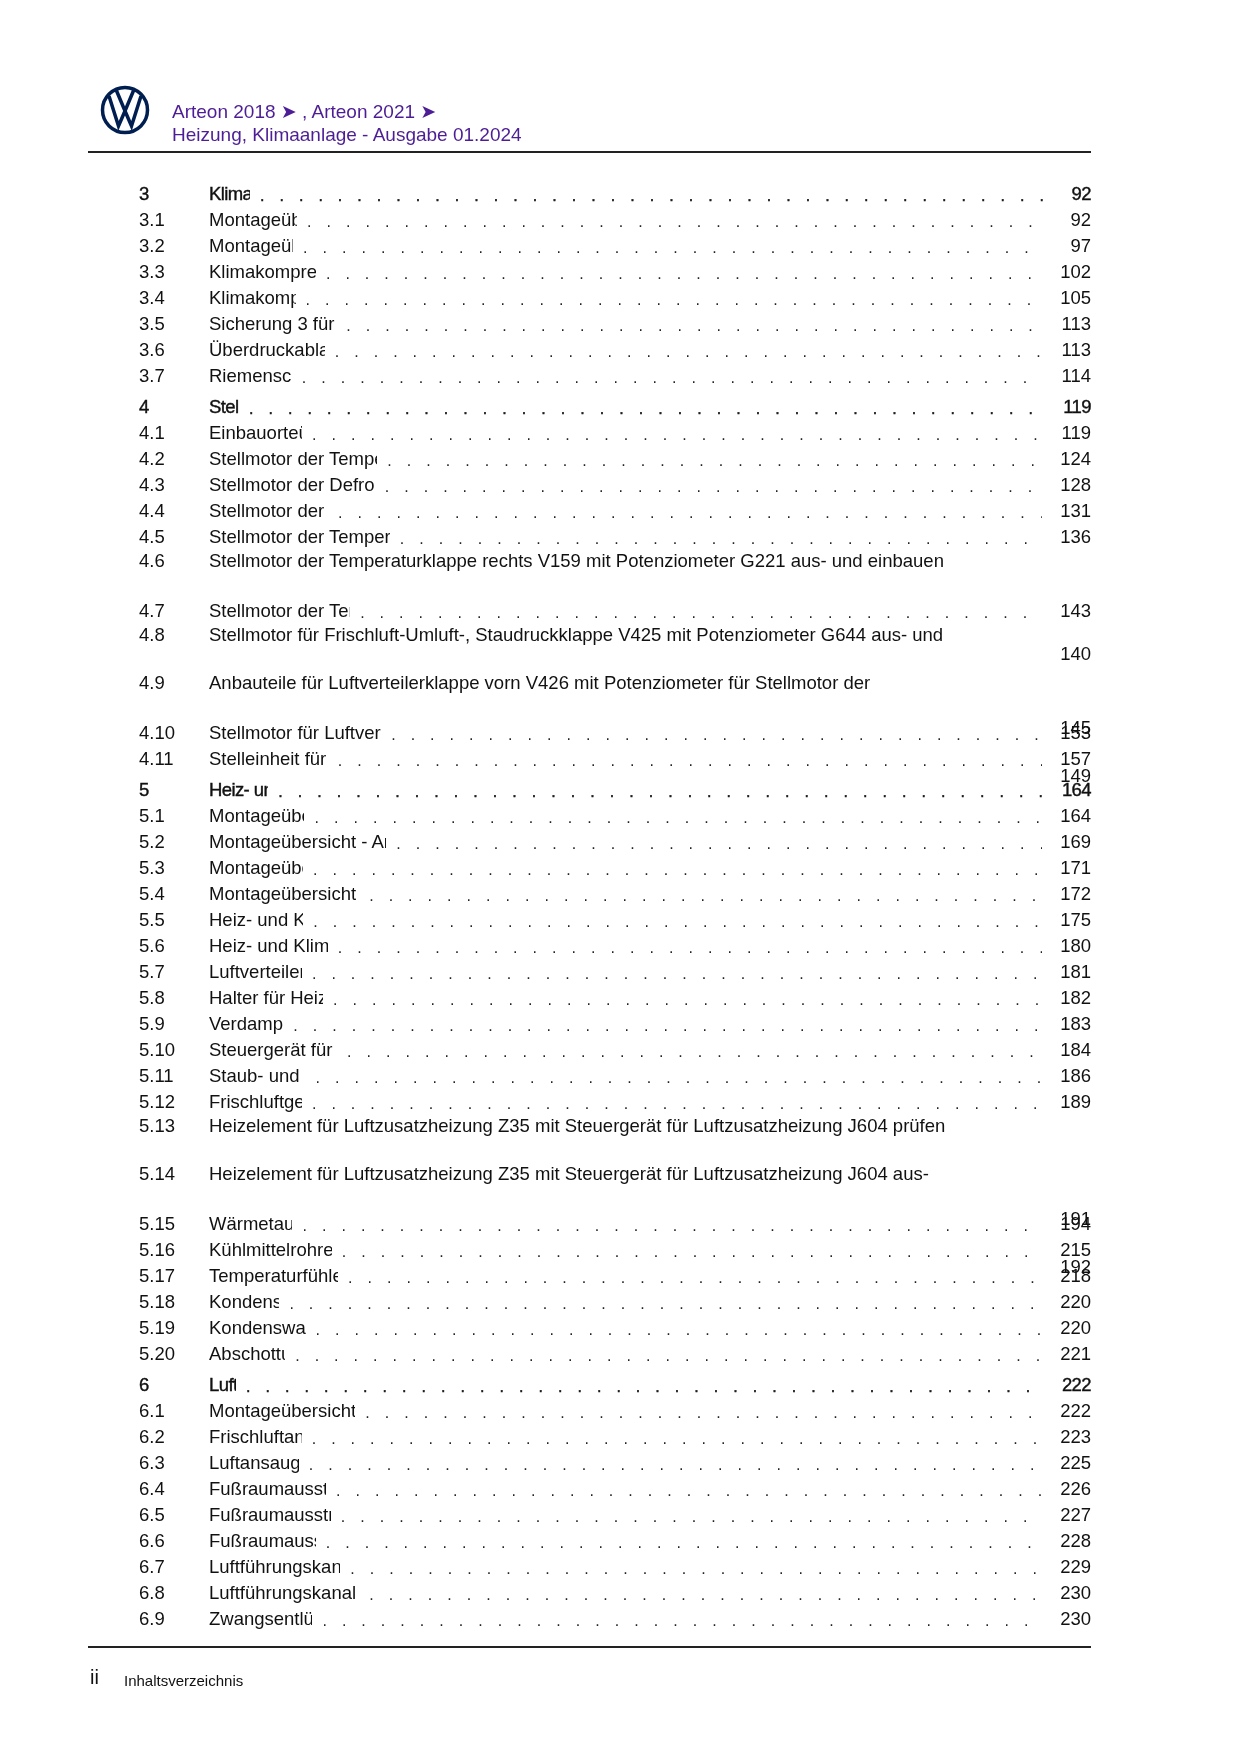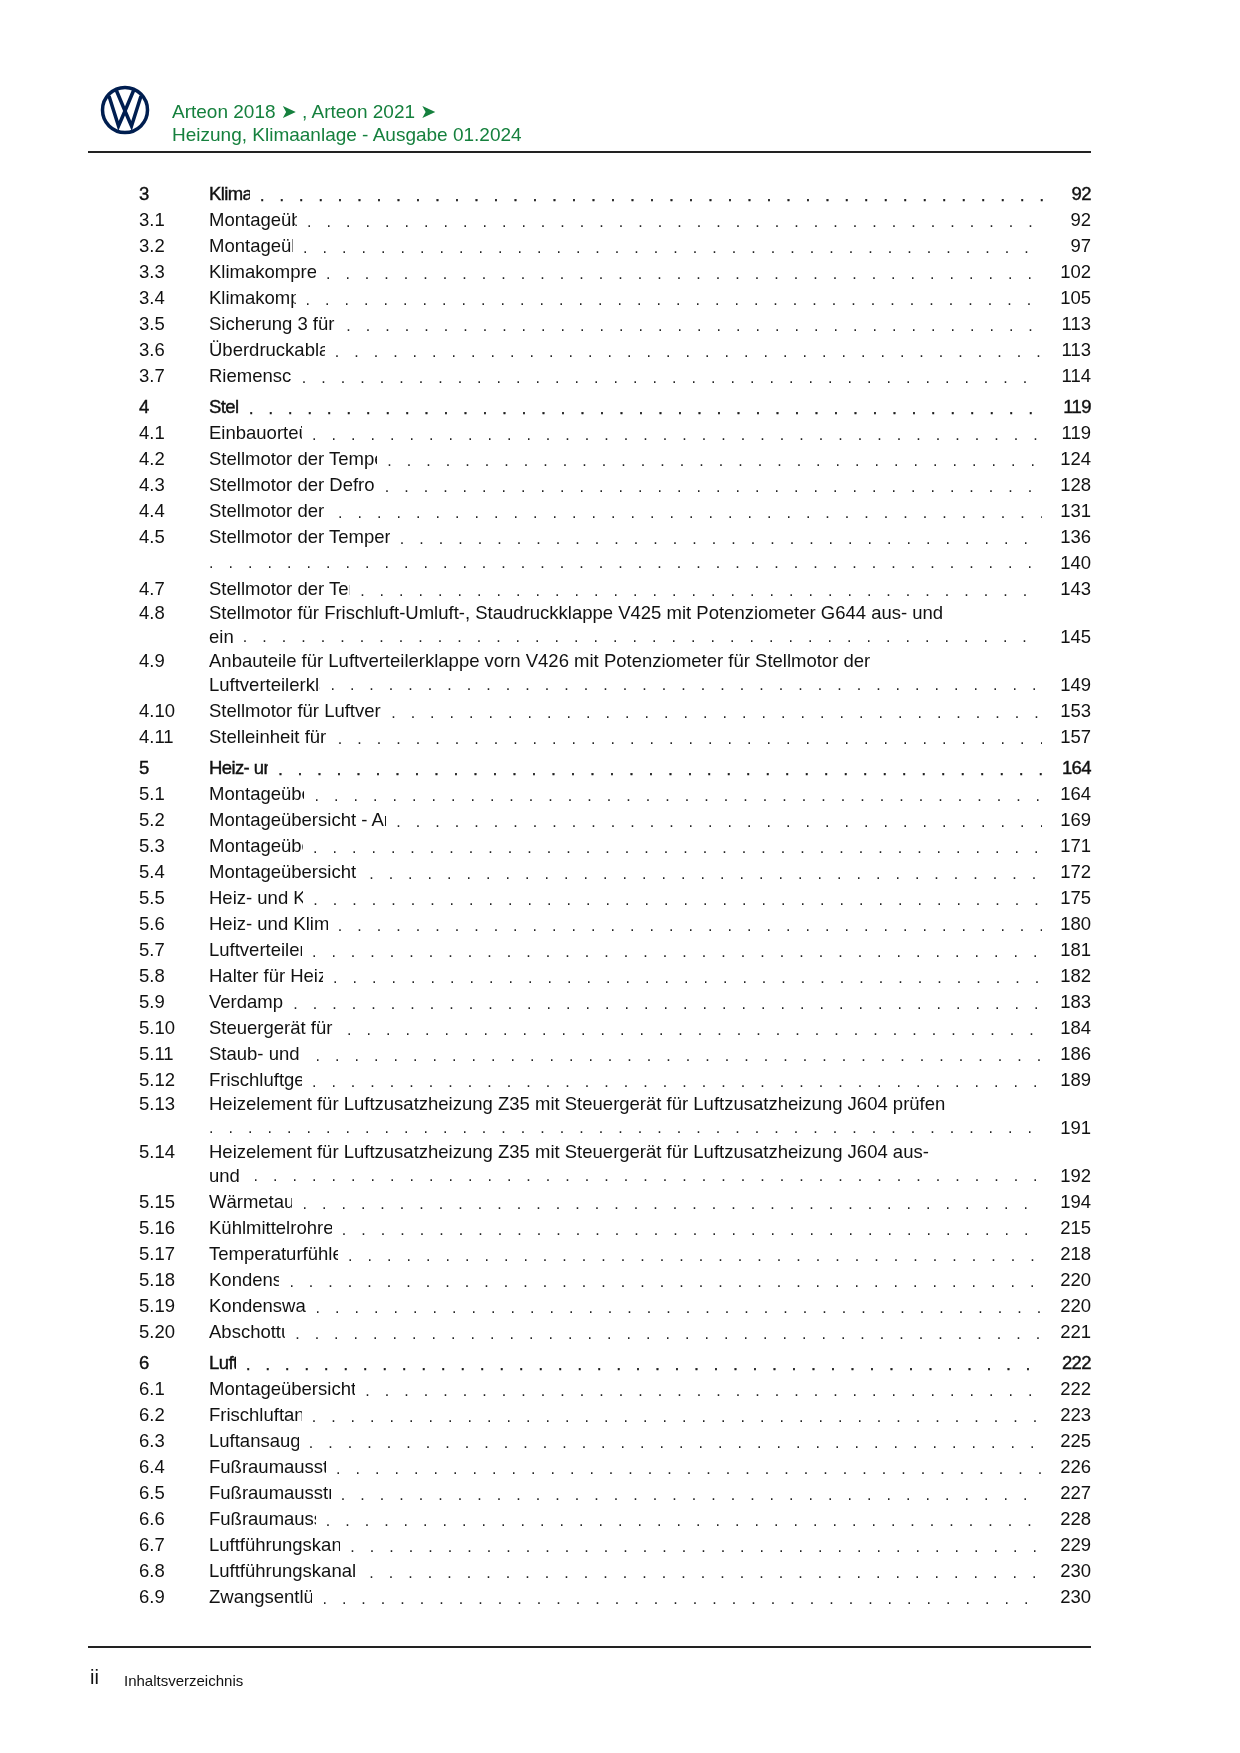--- a/index.html
+++ b/index.html
@@ -1,32 +1,32 @@
 <!DOCTYPE html>
 <html><head>
 <meta charset="utf-8">
 <style>
   html, body { margin:0; padding:0; background:#ffffff; }
   body { width:1240px; height:1753px; position:relative; overflow:hidden;
          font-family:"Liberation Sans", sans-serif; color:#111; }
   .logo { position:absolute; left:100px; top:85px; width:50px; height:50px; }
-  .hdr-text { position:absolute; left:172px; top:100px; font-size:19px; line-height:23px; color:#15803d; }
+  .hdr-text { position:absolute; left:172px; top:100px; font-size:19px; line-height:23px; color:#4c1d95; }
   .hdr-rule { position:absolute; left:88px; top:151px; width:1003px; height:2px; background:#222; }
   .toc { position:absolute; left:139px; top:181px; width:952px; }
   .row { display:flex; align-items:flex-end; font-size:18.5px; line-height:26px; height:26px; white-space:nowrap; }
   .row.chapter { font-weight:normal; margin-top:5px; letter-spacing:-0.6px; -webkit-text-stroke:0.4px #111; }
   .row.first { margin-top:0; }
   .num { width:70px; flex:0 0 70px; }
   .title { flex:0 1 auto; overflow:hidden; }
   .leader { flex:1 1 auto; overflow:hidden; margin:0 18px 0 10px; color:#222; letter-spacing:5.3px; font-size:16px; line-height:22px; }
   .leader::before { content:". . . . . . . . . . . . . . . . . . . . . . . . . . . . . . . . . . . . . . . . . . . . . . . . . . . . . . . . . . . . . . . . . . . . . . . . . . . . . . . . . . . . . . . . . . . . . . . . . . . . . . . . . . . . . . . . . . . . . . . . . . . . . . . . . . . ."; }
   .page { flex:0 0 auto; min-width:30px; text-align:right; }
   .multi { height:auto; display:block; }
   .multi .line1 { display:flex; height:22px; line-height:22px; }
-  .multi .line2 { display:flex; align-items:center; height:26px; line-height:24px; }
+  .multi .line2 { display:flex; align-items:flex-end; height:26px; line-height:24px;flex-direction:column; }
   .multi .indent { width:70px; flex:0 0 70px; }
   .foot-rule { position:absolute; left:88px; top:1646px; width:1003px; height:2px; background:#222; }
   .foot-num { position:absolute; left:90px; top:1660px; font-size:20px; line-height:34px; }
   .foot-label { position:absolute; left:124px; top:1672px; font-size:15px; color:#111;text-align:right; }
 </style>
 </head>
 <body>
 
 <svg class="logo" viewBox="0 0 100 100">
   <circle cx="50" cy="50" r="45" fill="none" stroke="#001e50" stroke-width="7"></circle>
@@ -119,20 +119,24 @@
       <span class="leader"></span>
       <span class="page">131</span>
     </div>
     <div class="row">
       <span class="num">4.5</span>
       <span class="title">Stellmotor der Temperaturklappe links V158 mit Potenziometer G220 aus- und einbauen</span>
       <span class="leader"></span>
       <span class="page">136</span>
     </div>
     <div class="row multi">
+      <div class="line1">
+        <span class="num">4.6</span>
+        <span class="title">Stellmotor der Temperaturklappe rechts V159 mit Potenziometer G221 aus- und einbauen</span>
+      </div>
       <div class="line2">
         <span class="indent"></span>
         <span class="leader" style="margin-left: 0px;"></span>
         <span class="page">140</span>
       </div>
     </div>
     <div class="row">
       <span class="num">4.7</span>
       <span class="title">Stellmotor der Temperaturklappe hinten V137 aus- und einbauen</span>
       <span class="leader"></span>

